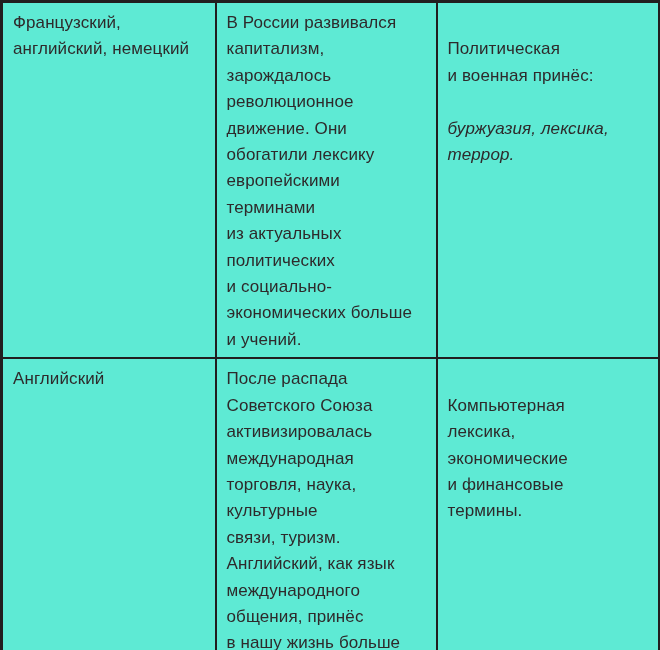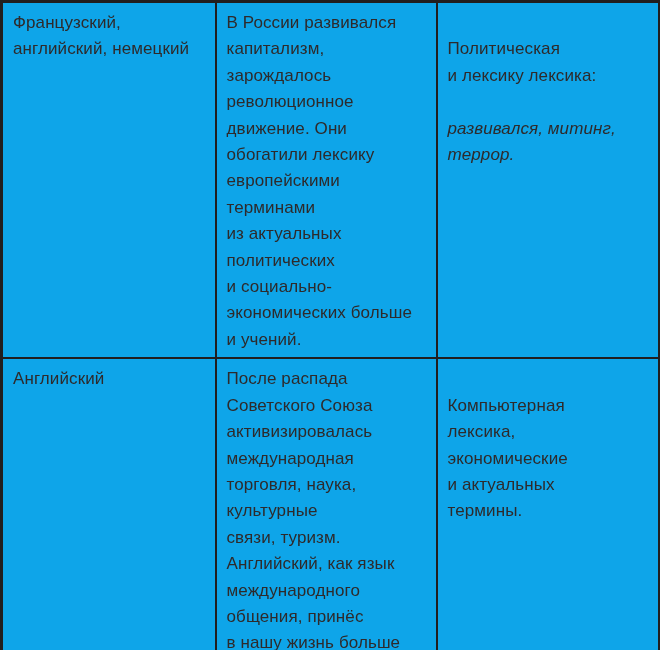--- a/index.html
+++ b/index.html
@@ -6,21 +6,21 @@
     margin: 0;
     padding: 0;
     background: #ffffff;
     width: 660px;
     height: 650px;
     overflow: hidden;
   }
   .doc-wrap {
     width: 660px;
     height: 650px;
-    background: #0ea5e9;
+    background: #5eead4;
     box-sizing: border-box;
   }
   table.lex-table {
     border-collapse: collapse;
     table-layout: fixed;
     width: 658px;
     height: 644px;
     margin: 0;
     border: 3px solid #211e1f;
     font-family: "Liberation Sans", "DejaVu Sans", sans-serif;
@@ -65,22 +65,22 @@
 обогатили лексику
 европейскими
 терминами
 из актуальных
 политических
 и социально-
 экономических больше
 и учений.</td>
         <td>
           <span class="cell-part">Политическая
-и лексику лексика:</span>
-          <span class="cell-part italic">развивался, митинг,
+и военная принёс:</span>
+          <span class="cell-part italic">буржуазия, лексика,
 террор.</span>
         </td>
       </tr>
       <tr class="row-2">
         <td>Английский</td>
         <td>После распада
 Советского Союза
 активизировалась
 международная
 торговля, наука,
@@ -88,20 +88,20 @@
 связи, туризм.
 Английский, как язык
 международного
 общения, принёс
 в нашу жизнь больше
 всего новых терминов.</td>
         <td>
           <span class="cell-part">Компьютерная
 лексика,
 экономические
-и актуальных
+и финансовые
 термины.</span>
           <span class="cell-part italic"></span>
         </td>
       </tr>
     </tbody>
   </table>
 </div>
 
 </body></html>

